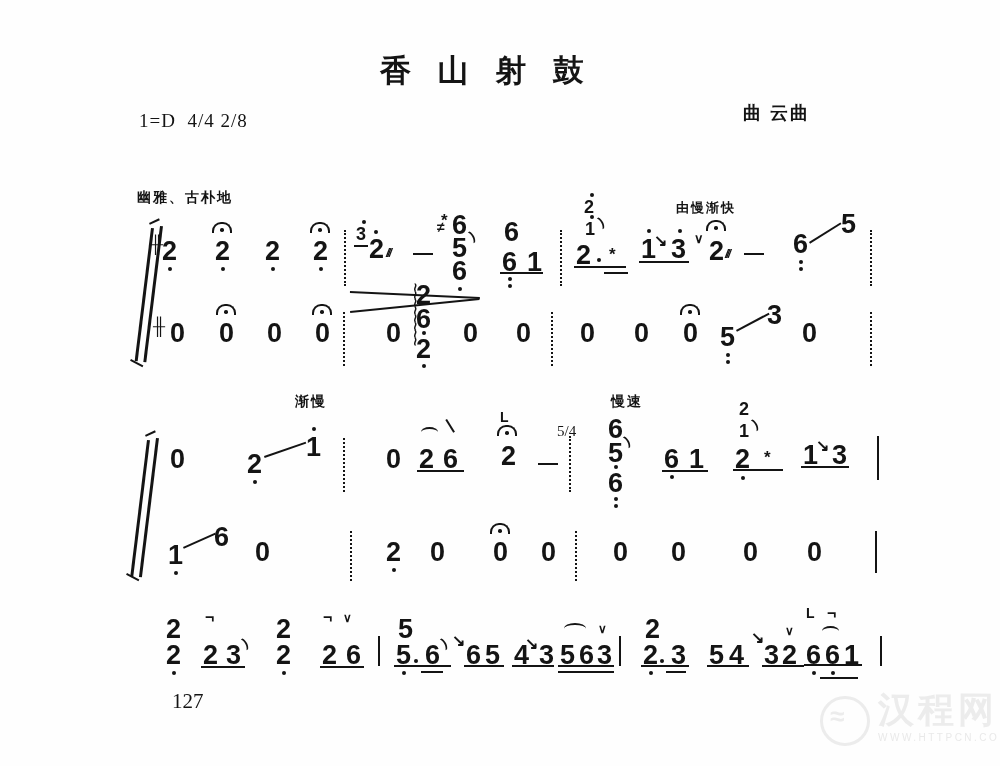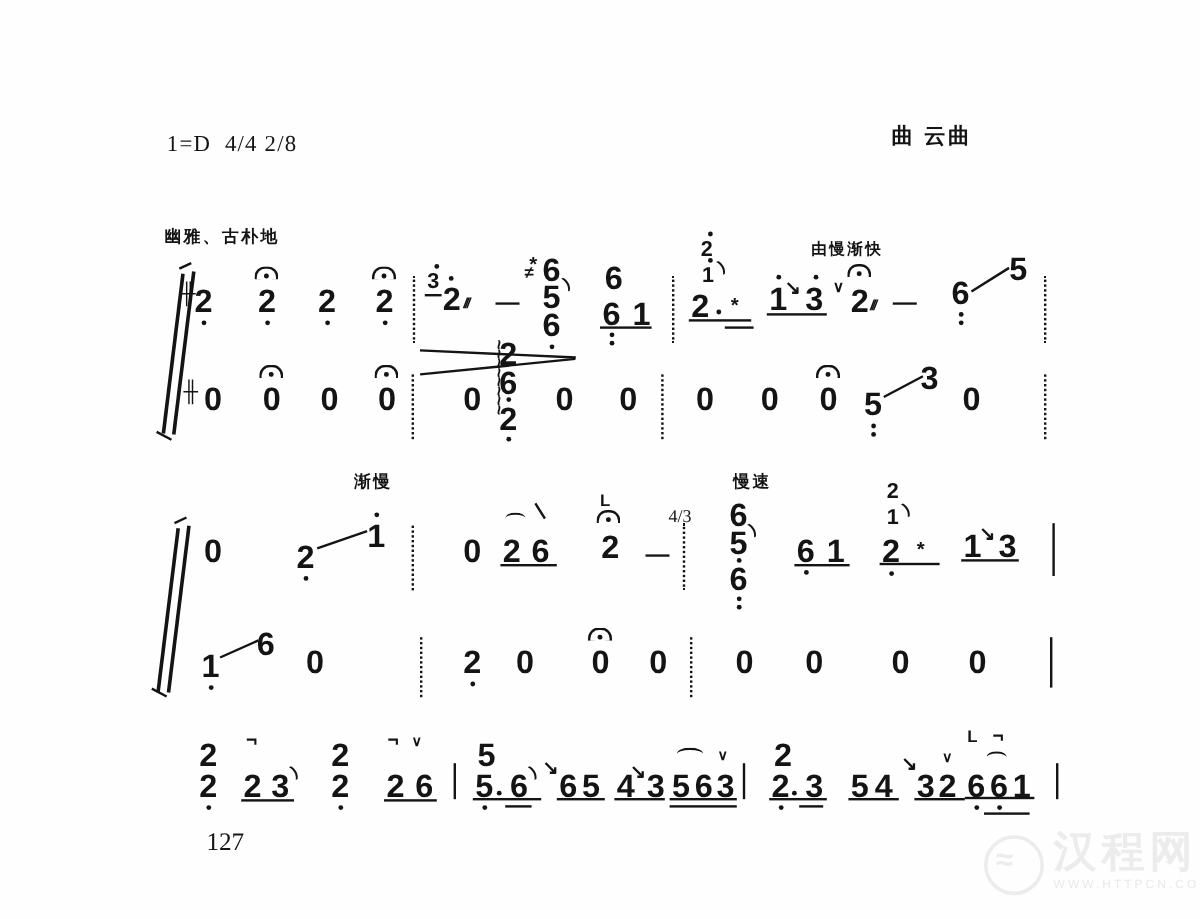--- a/index.html
+++ b/index.html
@@ -44,29 +44,30 @@
            position:relative;margin-top:6px;}
   .wm-logo::after{content:"≈";position:absolute;left:7px;top:2px;font-size:26px;color:#ececec;
            font-weight:bold;}
   .wm-name{font-size:36px;font-weight:bold;letter-spacing:4px;line-height:1.1;}
   .wm-url{font-size:10px;letter-spacing:2.5px;color:#e9e9e9;margin-top:2px;}
 </style>
 </head>
 <body>
 
 <div class="sheet">
+  <div class="title">香 山 射 鼓</div>
   <div class="composer">曲 云曲</div>
   <div class="keysig">1=D  4/4 2/8</div>
 
   <div id="stage">
       <div class="g chn" style="left: 137px; top: 190px; font-size: 14px;">幽雅、古朴地</div>
       <div class="g chn" style="left: 676px; top: 201px; font-size: 13px;">由慢渐快</div>
       <div class="g chn" style="left: 295px; top: 394px; font-size: 14px;">渐慢</div>
       <div class="g chn" style="left: 611px; top: 394px; font-size: 14px;">慢速</div>
-      <div class="g key" style="left: 557px; top: 424px; font-size: 15px;">4/3</div>
+      <div class="g key" style="left: 557px; top: 424px; font-size: 15px;">5/4</div>
       <div class="g vline" style="left: 151px; top: 228px; height: 134px; transform: rotate(7deg);"></div>
       <div class="g vline" style="left: 160px; top: 226px; height: 137px; transform: rotate(7deg);"></div>
       <div class="g hline" style="left: 131px; top: 359px; width: 14px; transform: rotate(28deg);"></div>
       <div class="g hline" style="left: 149px; top: 223px; width: 11px; transform: rotate(-25deg);"></div>
       <div class="g mark" style="left: 151px; top: 236px; font-size: 17px;">╫</div>
       <div class="g note" style="left: 162px; top: 238px;">2</div>
       <div class="g dot" style="left: 168px; top: 267px;"></div>
       <div class="g fermata" style="left: 212px; top: 222px;"></div>
       <div class="g note" style="left: 215px; top: 238px;">2</div>
       <div class="g dot" style="left: 221px; top: 267px;"></div>

